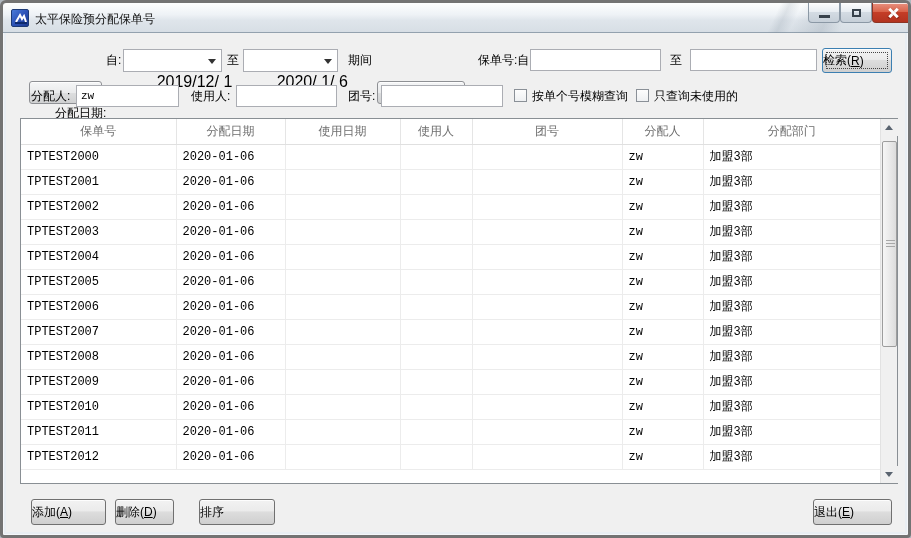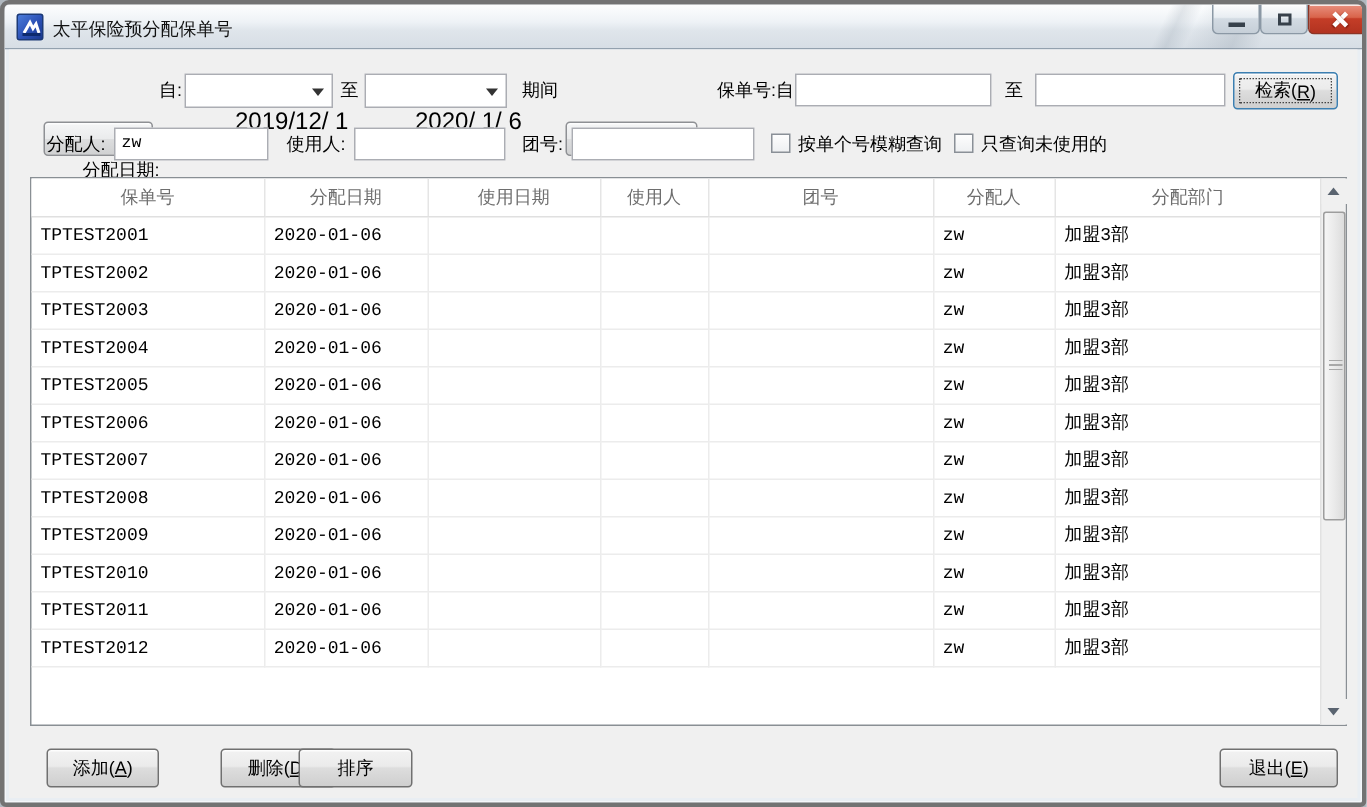--- a/index.html
+++ b/index.html
@@ -43,21 +43,21 @@
     border-left:4px solid transparent; border-right:4px solid transparent; border-top:5px solid #333; }
   
   .datebox { position:absolute; height:23px; background:#fff; border:1px solid #abadb3;
     font-size:16px; line-height:21px; padding-left:6px; white-space:pre; color:#000; }
   .tbox { position:absolute; height:22px; background:#fff; border:1px solid #abadb3;
     font-size:12px; padding:0 4px; font-family:"Liberation Mono","DejaVu Sans Mono",monospace; color:#000; }
   
   .btn { position:absolute; height:26px; border:1px solid #707070; border-radius:3px;
     font-size:12px; color:#000; text-align:center;
     background:linear-gradient(to bottom,#f2f2f2 0%,#ebebeb 45%,#dddddd 50%,#cfcfcf 100%);
-    box-shadow:inset 0 1px 0 rgba(255,255,255,.85); display:flex; align-items:center; justify-content:center; }
+    box-shadow:inset 0 1px 0 rgba(255,255,255,.85); display:flex; align-items:center; }
   .btn.focused { border-color:#3c7fb1; }
   .btn.focused::after { content:""; position:absolute; left:3px; right:3px; top:3px; bottom:3px; border:1px dotted #444; border-radius:1px; }
   .key-u { text-decoration:underline; }
   
   .chk { position:absolute; width:13px; height:13px; background:linear-gradient(to bottom,#fdfdfd,#eef0f2);
     border:1px solid #8a9097; }
   
   .grid-wrap { position:absolute; left:14px; top:85px; width:878px; height:366px;
     border:1px solid #898f94; background:#fff; }
   table.grid { border-collapse:collapse; table-layout:fixed; width:859px; }
@@ -163,20 +163,29 @@
               <th>分配日期</th>
               <th>使用日期</th>
               <th>使用人</th>
               <th>团号</th>
               <th>分配人</th>
               <th>分配部门</th>
             </tr>
           </thead>
         <tbody>
             <tr>
+              <td>TPTEST2000</td>
+              <td>2020-01-06</td>
+              <td></td>
+              <td></td>
+              <td></td>
+              <td>zw</td>
+              <td>加盟3部</td>
+            </tr>
+            <tr>
               <td>TPTEST2001</td>
               <td>2020-01-06</td>
               <td></td>
               <td></td>
               <td></td>
               <td>zw</td>
               <td>加盟3部</td>
             </tr>
             <tr>
               <td>TPTEST2002</td>
@@ -290,21 +299,21 @@
             <span class="tri-down"></span>
           </div>
       </div>
     </div>
 
     <div class="btn" style="left:25px; top:466px; width:75px;">
       <span>添加(</span>
         <span class="key-u">A</span>
         <span>)</span>
     </div>
-    <div class="btn" style="left:109px; top:466px; width:77px;margin-left:32px;">
+    <div class="btn" style="left:109px; top:466px; width:59px;">
       <span>删除(</span>
         <span class="key-u">D</span>
         <span>)</span>
     </div>
     <div class="btn" style="left:193px; top:466px; width:76px;">
       <span>排序</span>
     </div>
     <div class="btn" style="left:807px; top:466px; width:79px;">
       <span>退出(</span>
         <span class="key-u">E</span>

